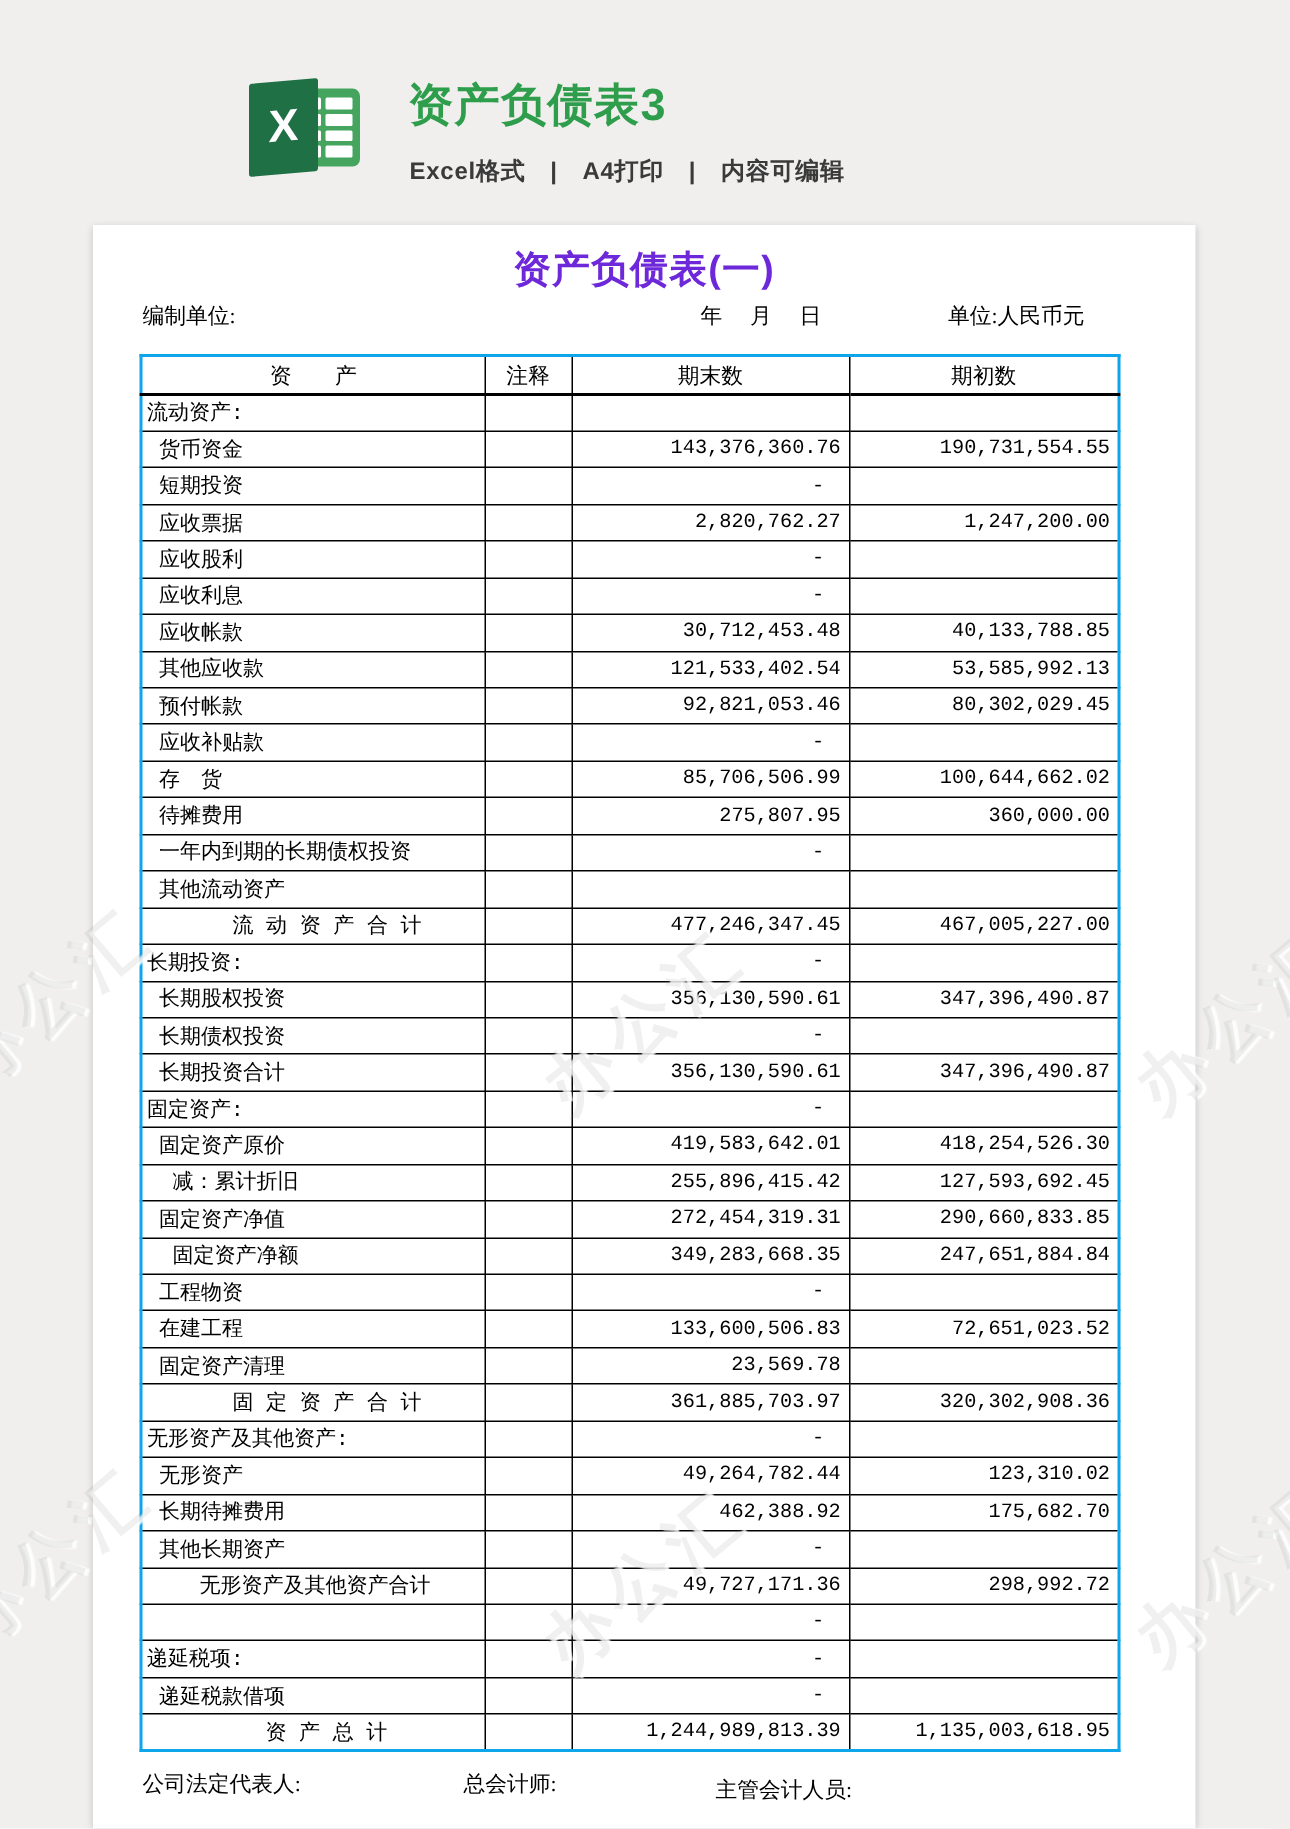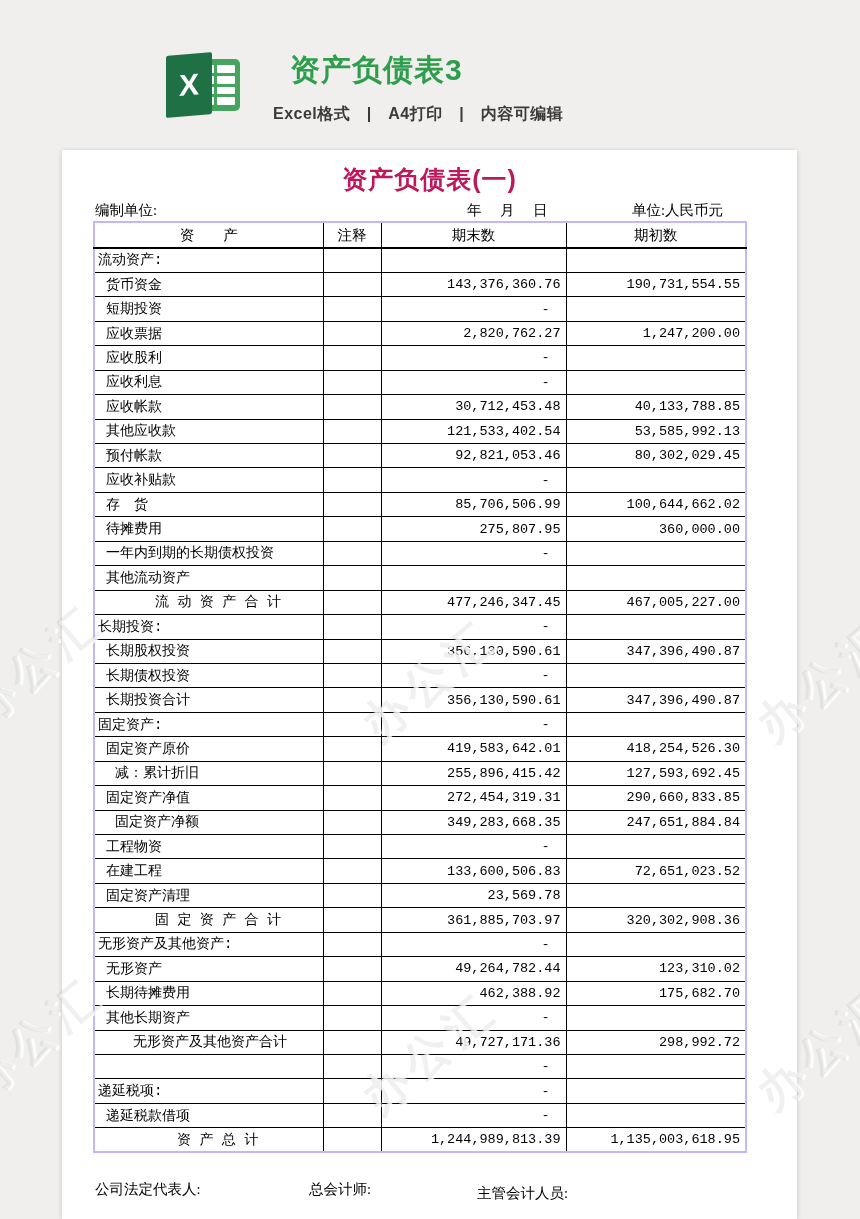--- a/index.html
+++ b/index.html
@@ -24,21 +24,21 @@
   .xl-sheet div { background:#ffffff; border-radius:1px; }
   .xl-book {
     position:absolute; left:0; top:1px; width:46px; height:62px;
     background:#1f7145; transform:skewY(-5deg);
     display:flex; align-items:center; justify-content:center;
     color:#fff; font-weight:bold; font-size:30px; font-family:"Liberation Sans",sans-serif;
     border-radius:2px;
   }
   .site-title {
     position:absolute; left:272px; top:50px;
-    font-size:30px; font-weight:bold; color:#2e9e4c; letter-spacing:1px;margin-left:18px;
+    font-size:30px; font-weight:bold; color:#2e9e4c; letter-spacing:1px;
   }
   .site-subtitle {
     position:absolute; left:273px; top:104px;
     font-size:16px; font-weight:bold; color:#3a3a3a; letter-spacing:0.5px;
   }
 
   
   .wm {
     position:absolute; z-index:5; pointer-events:none;
     font-size:46px; font-weight:bold; letter-spacing:7px;
@@ -53,31 +53,31 @@
     position:absolute; left:62px; top:150px; width:735px; height:1069px;
     background:#ffffff; z-index:1;
     box-shadow:0 1px 5px rgba(0,0,0,0.18);
     font-family:"Liberation Serif","DejaVu Serif",serif;
     color:#000;
   }
   .doc-title {
     position:absolute; left:0; top:13px; width:100%;
     text-align:center; font-size:25px; font-weight:bold;
     font-family:"Liberation Sans","DejaVu Sans",sans-serif;
-    letter-spacing:1px; color:#be185d;
+    letter-spacing:1px; color:#6d28d9;
   }
   .meta { position:absolute; left:0; top:51px; width:100%; font-size:14.5px; }
   .meta-left   { position:absolute; left:33px;  top:0; }
   .meta-center { position:absolute; left:405px; top:0; letter-spacing:2px; }
   .meta-right  { position:absolute; left:570px; top:0; }
 
   table.bs {
-    position:absolute; left:31px; top:71px;
+    position:absolute; left:31px; top:86px;
     width:652px; border-collapse:collapse; table-layout:fixed;
-    border:2px solid #c4b5fd;
+    border:2px solid #0ea5e9;
     font-size:14px;
   }
   table.bs th, table.bs td {
     border:1.5px solid #000;
     overflow:hidden; white-space:nowrap;
     vertical-align:middle;
     font-weight:normal;
   }
   table.bs thead tr { height:26px; }
   table.bs tbody tr { height:24.45px;font-family:Liberation Mono, monospace; }

